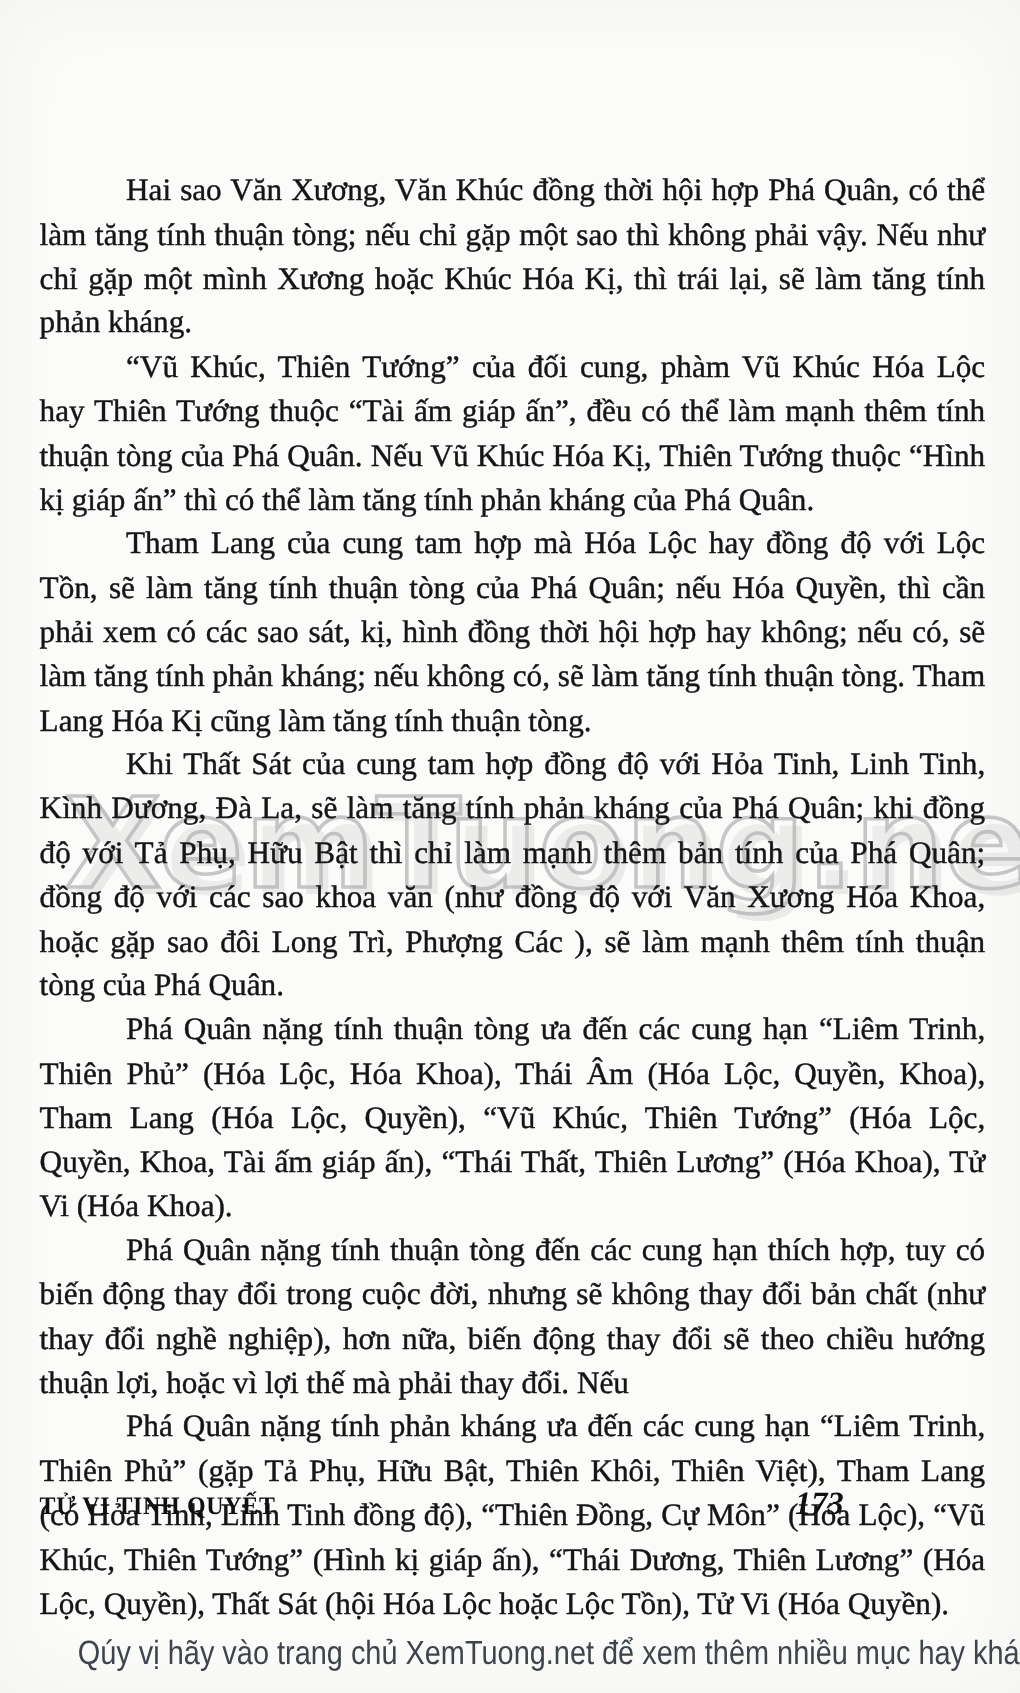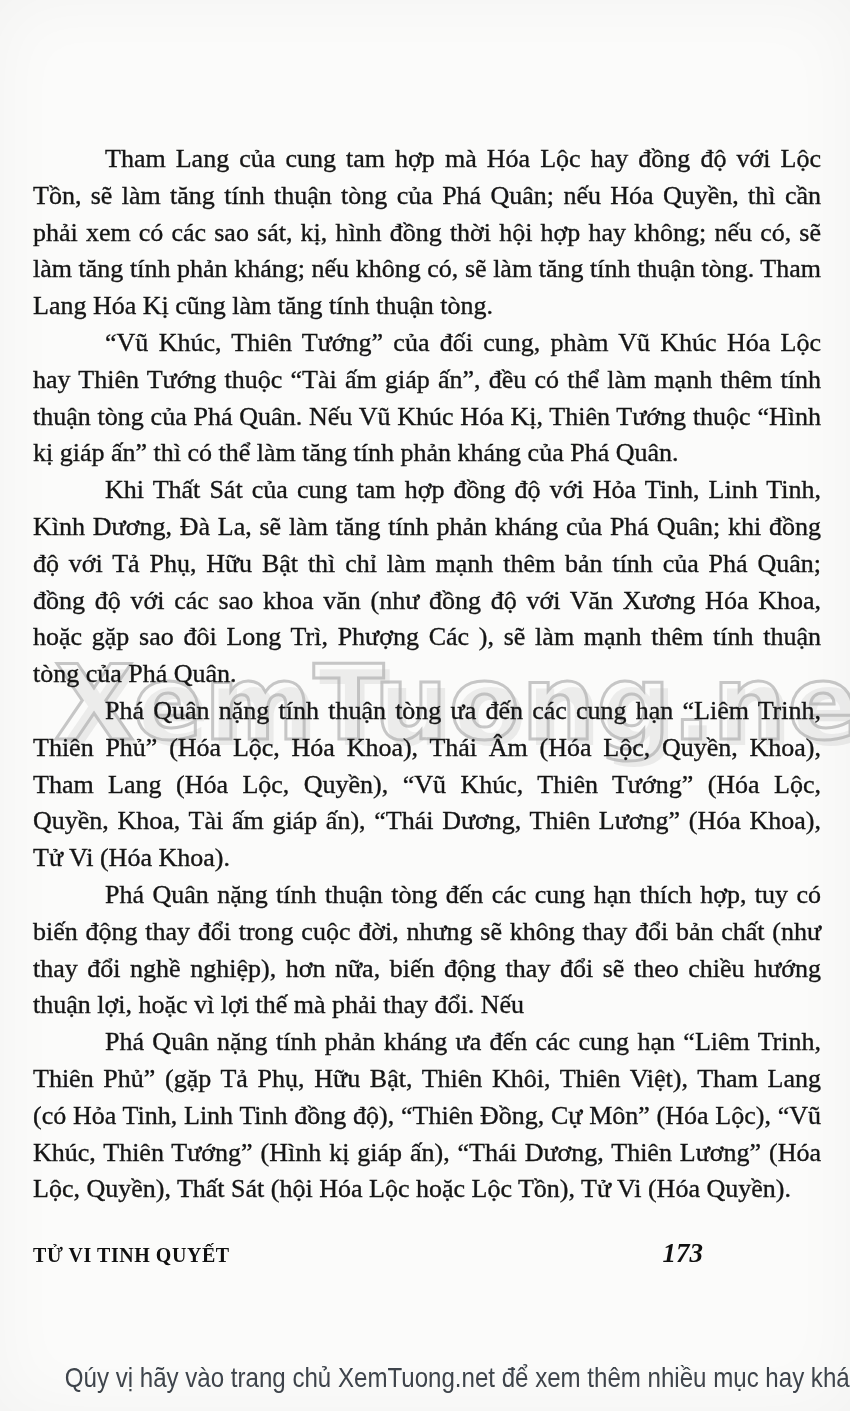--- a/index.html
+++ b/index.html
@@ -90,24 +90,25 @@
   .banner-site { color: #3e444b; }
 </style>
 </head>
 <body>
 
 <div class="page">
 
   <div class="watermark">XemTuong.net</div>
 
   <main class="body-text">
+    <p>Hai sao Văn Xương, Văn Khúc đồng thời hội hợp Phá Quân, có thể làm tăng tính thuận tòng; nếu chỉ gặp một sao thì không phải vậy. Nếu như chỉ gặp một mình Xương hoặc Khúc Hóa Kị, thì trái lại, sẽ làm tăng tính phản kháng.</p>
+    <p>“Vũ Khúc, Thiên Tướng” của đối cung, phàm Vũ Khúc Hóa Lộc hay Thiên Tướng thuộc “Tài ấm giáp ấn”, đều có thể làm mạnh thêm tính thuận tòng của Phá Quân. Nếu Vũ Khúc Hóa Kị, Thiên Tướng thuộc “Hình kị giáp ấn” thì có thể làm tăng tính phản kháng của Phá Quân.</p>
     <p>Tham Lang của cung tam hợp mà Hóa Lộc hay đồng độ với Lộc Tồn, sẽ làm tăng tính thuận tòng của Phá Quân; nếu Hóa Quyền, thì cần phải xem có các sao sát, kị, hình đồng thời hội hợp hay không; nếu có, sẽ làm tăng tính phản kháng; nếu không có, sẽ làm tăng tính thuận tòng. Tham Lang Hóa Kị cũng làm tăng tính thuận tòng.</p>
-    <p>“Vũ Khúc, Thiên Tướng” của đối cung, phàm Vũ Khúc Hóa Lộc hay Thiên Tướng thuộc “Tài ấm giáp ấn”, đều có thể làm mạnh thêm tính thuận tòng của Phá Quân. Nếu Vũ Khúc Hóa Kị, Thiên Tướng thuộc “Hình kị giáp ấn” thì có thể làm tăng tính phản kháng của Phá Quân.</p>
     <p>Khi Thất Sát của cung tam hợp đồng độ với Hỏa Tinh, Linh Tinh, Kình Dương, Đà La, sẽ làm tăng tính phản kháng của Phá Quân; khi đồng độ với Tả Phụ, Hữu Bật thì chỉ làm mạnh thêm bản tính của Phá Quân; đồng độ với các sao khoa văn (như đồng độ với Văn Xương Hóa Khoa, hoặc gặp sao đôi Long Trì, Phượng Các ), sẽ làm mạnh thêm tính thuận tòng của Phá Quân.</p>
-    <p>Phá Quân nặng tính thuận tòng ưa đến các cung hạn “Liêm Trinh, Thiên Phủ” (Hóa Lộc, Hóa Khoa), Thái Âm (Hóa Lộc, Quyền, Khoa), Tham Lang (Hóa Lộc, Quyền), “Vũ Khúc, Thiên Tướng” (Hóa Lộc, Quyền, Khoa, Tài ấm giáp ấn), “Thái Dương, Thiên Lương” (Hóa Khoa), Tử Vi (Hóa Khoa).</p>
+    <p>Phá Quân nặng tính thuận tòng ưa đến các cung hạn “Liêm Trinh, Thiên Phủ” (Hóa Lộc, Hóa Khoa), Thái Âm (Hóa Lộc, Quyền, Khoa), Tham Lang (Hóa Lộc, Quyền), “Vũ Khúc, Thiên Tướng” (Hóa Lộc, Quyền, Khoa, Tài ấm giáp ấn), “Thái Thất, Thiên Lương” (Hóa Khoa), Tử Vi (Hóa Khoa).</p>
     <p>Phá Quân nặng tính thuận tòng đến các cung hạn thích hợp, tuy có biến động thay đổi trong cuộc đời, nhưng sẽ không thay đổi bản chất (như thay đổi nghề nghiệp), hơn nữa, biến động thay đổi sẽ theo chiều hướng thuận lợi, hoặc vì lợi thế mà phải thay đổi. Nếu</p>
     <p>Phá Quân nặng tính phản kháng ưa đến các cung hạn “Liêm Trinh, Thiên Phủ” (gặp Tả Phụ, Hữu Bật, Thiên Khôi, Thiên Việt), Tham Lang (có Hỏa Tinh, Linh Tinh đồng độ), “Thiên Đồng, Cự Môn” (Hóa Lộc), “Vũ Khúc, Thiên Tướng” (Hình kị giáp ấn), “Thái Dương, Thiên Lương” (Hóa Lộc, Quyền), Thất Sát (hội Hóa Lộc hoặc Lộc Tồn), Tử Vi (Hóa Quyền).</p>
   </main>
 
   <div class="running-footer">
     <span class="book-title">TỬ VI TINH QUYẾT</span>
     <span class="page-number">173</span>
   </div>
 
   <div class="banner">

